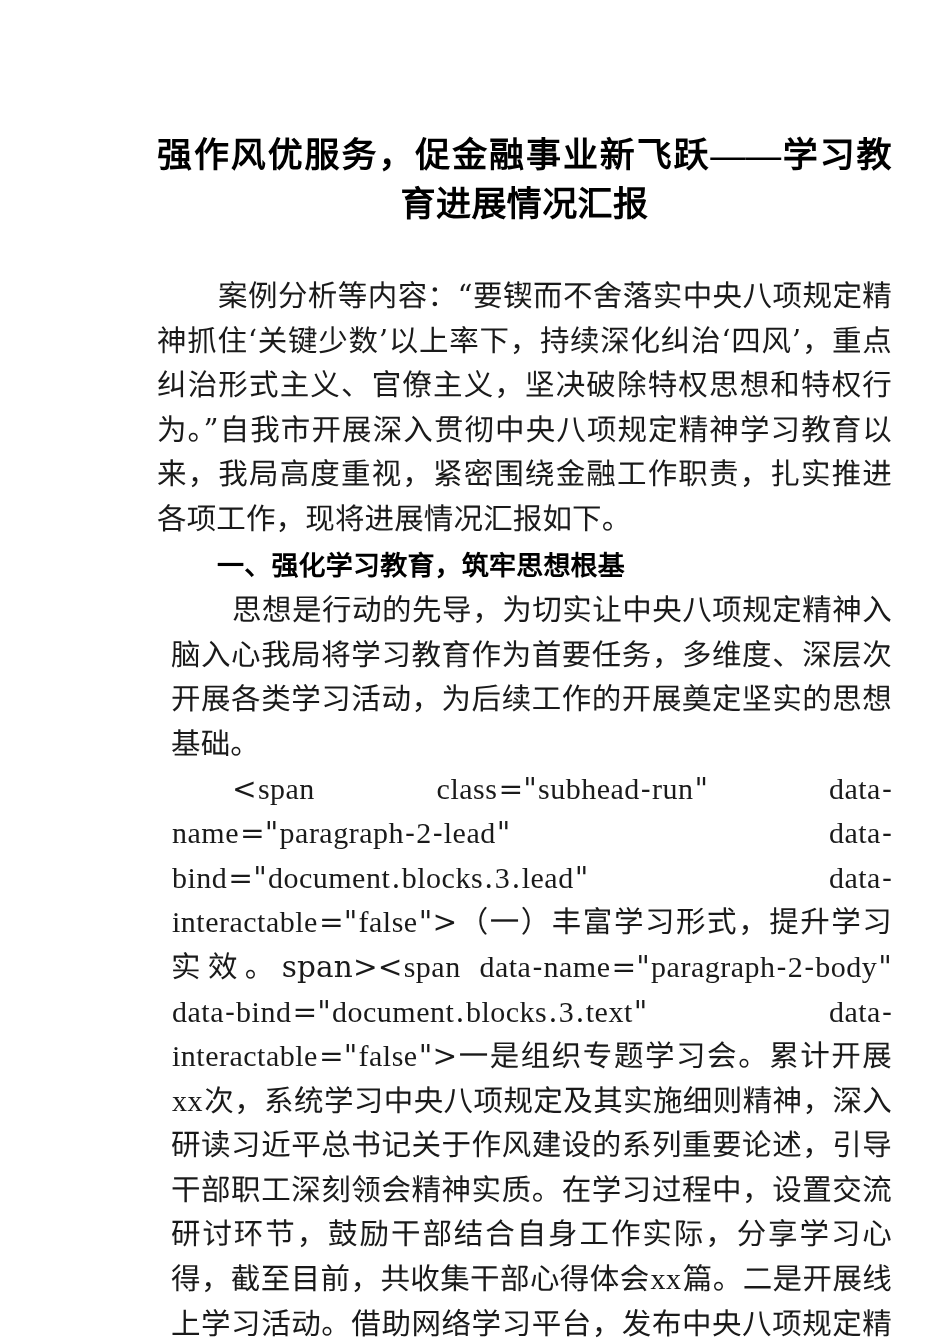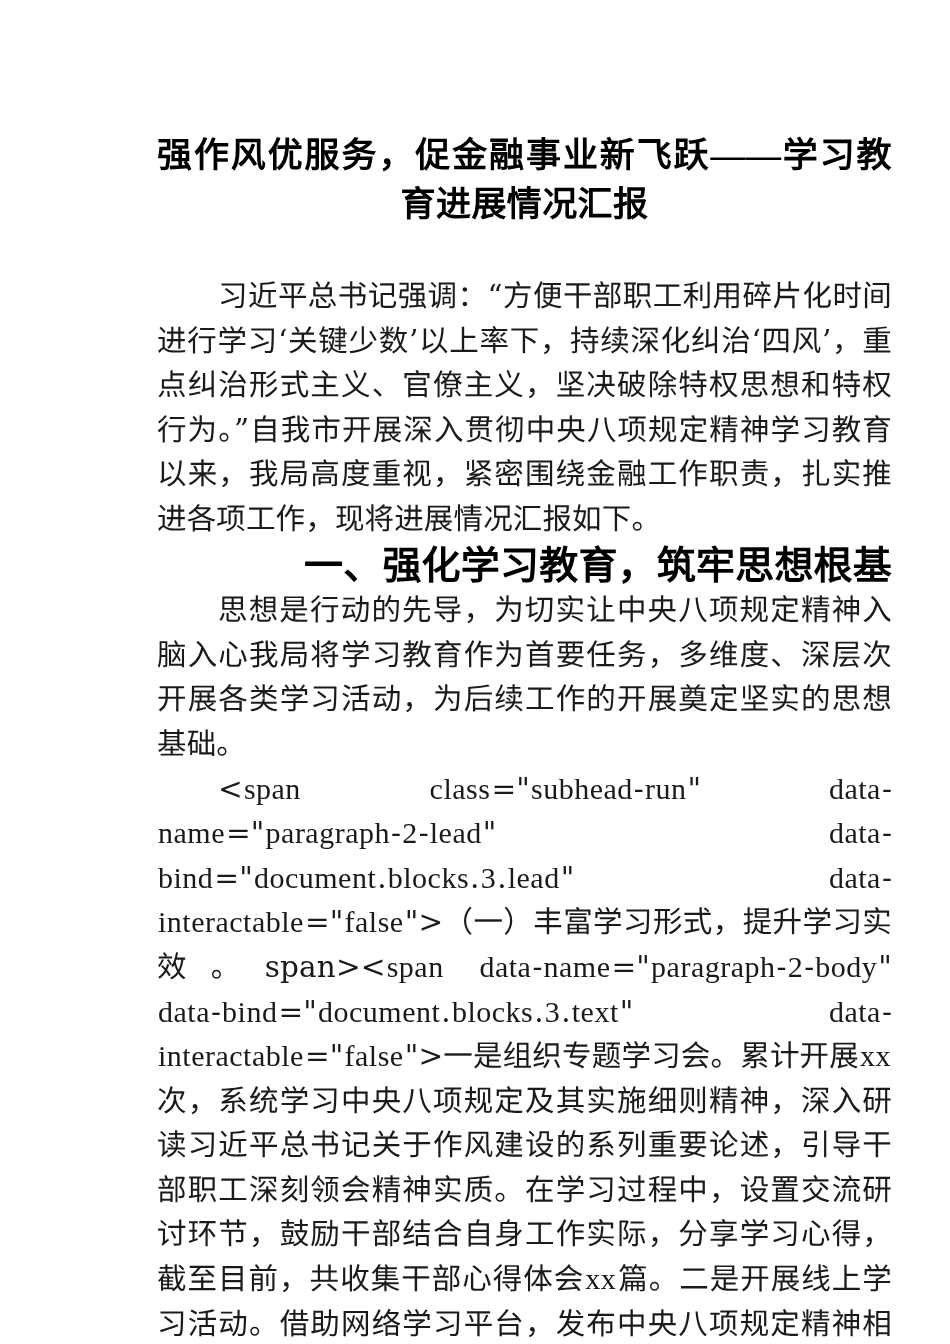--- a/index.html
+++ b/index.html
@@ -55,30 +55,31 @@
     text-indent: 61px;
     -webkit-font-smoothing: antialiased;
   }
 
   .para.first-body {
     padding-top: 45px;
   }
 
   .para.tight {
     padding-top: 0;
+    margin-left: 14px;
   }
 
   
   .sec-heading {
     font-family: "Liberation Sans", "DejaVu Sans", sans-serif;
     font-weight: bold;
-    font-size: 39px;
+    font-size: 27px;
     line-height: 44.6px;
     color: #000000;
-    text-align: right;
+    text-align: left;
     letter-spacing: 0.2px;
     margin: 0;
     text-indent: 60px;
     padding-top: 2px;
   }
 
   
   .lat {
     font-family: "Liberation Serif", "DejaVu Serif", serif;
     font-size: 30px;
@@ -87,21 +88,21 @@
   }
 </style>
 </head>
 <body>
 
 <div class="page">
   <div class="content">
 
     <h1 class="doc-title">强作风优服务，促金融事业新飞跃——学习教育进展情况汇报</h1>
 
-    <p class="para first-body">习近平总书记强调：“方便干部职工利用碎片化时间进行学习‘关键少数’以上率下，持续深化纠治‘四风’，重点纠治形式主义、官僚主义，坚决破除特权思想和特权行为。”自我市开展深入贯彻中央八项规定精神学习教育以来，我局高度重视，紧密围绕金融工作职责，扎实推进各项工作，现将进展情况汇报如下。</p>
+    <p class="para first-body">案例分析等内容：“要锲而不舍落实中央八项规定精神抓住‘关键少数’以上率下，持续深化纠治‘四风’，重点纠治形式主义、官僚主义，坚决破除特权思想和特权行为。”自我市开展深入贯彻中央八项规定精神学习教育以来，我局高度重视，紧密围绕金融工作职责，扎实推进各项工作，现将进展情况汇报如下。</p>
 
     <h2 class="sec-heading">一、强化学习教育，筑牢思想根基</h2>
 
     <p class="para tight">思想是行动的先导，为切实让中央八项规定精神入脑入心我局将学习教育作为首要任务，多维度、深层次开展各类学习活动，为后续工作的开展奠定坚实的思想基础。</p>
 
     <p class="para tight">&lt;<span class="lat">span</span> <span class="lat">class</span>="<span class="lat">subhead</span>-<span class="lat">run</span>" <span class="lat">data</span>-<span class="lat">name</span>="<span class="lat">paragraph</span>-<span class="lat">2</span>-<span class="lat">lead</span>" <span class="lat">data</span>-<span class="lat">bind</span>="<span class="lat">document</span>.<span class="lat">blocks</span>.<span class="lat">3</span>.<span class="lat">lead</span>" <span class="lat">data</span>-<span class="lat">interactable</span>="<span class="lat">false</span>"&gt;（一）丰富学习形式，提升学习实效。span&gt;&lt;<span class="lat">span</span> <span class="lat">data</span>-<span class="lat">name</span>="<span class="lat">paragraph</span>-<span class="lat">2</span>-<span class="lat">body</span>" <span class="lat">data</span>-<span class="lat">bind</span>="<span class="lat">document</span>.<span class="lat">blocks</span>.<span class="lat">3</span>.<span class="lat">text</span>" <span class="lat">data</span>-<span class="lat">interactable</span>="<span class="lat">false</span>"&gt;一是组织专题学习会。累计开展<span class="lat">xx</span>次，系统学习中央八项规定及其实施细则精神，深入研读习近平总书记关于作风建设的系列重要论述，引导干部职工深刻领会精神实质。在学习过程中，设置交流研讨环节，鼓励干部结合自身工作实际，分享学习心得，截至目前，共收集干部心得体会<span class="lat">xx</span>篇。二是开展线上学习活动。借助网络学习平台，发布中央八项规定精神相关学习资料<span class="lat">xx</span>份，涵盖政策解读、案例分析等内容，方便干部职工利用碎片化时间进行学习。同时，组织线上知识测试次，以考促学，参与测试人员平均成绩达到分以上，有效检验了学习成果。三是举办专题讲座。span&gt;</p>
 
   </div>
 </div>
 

